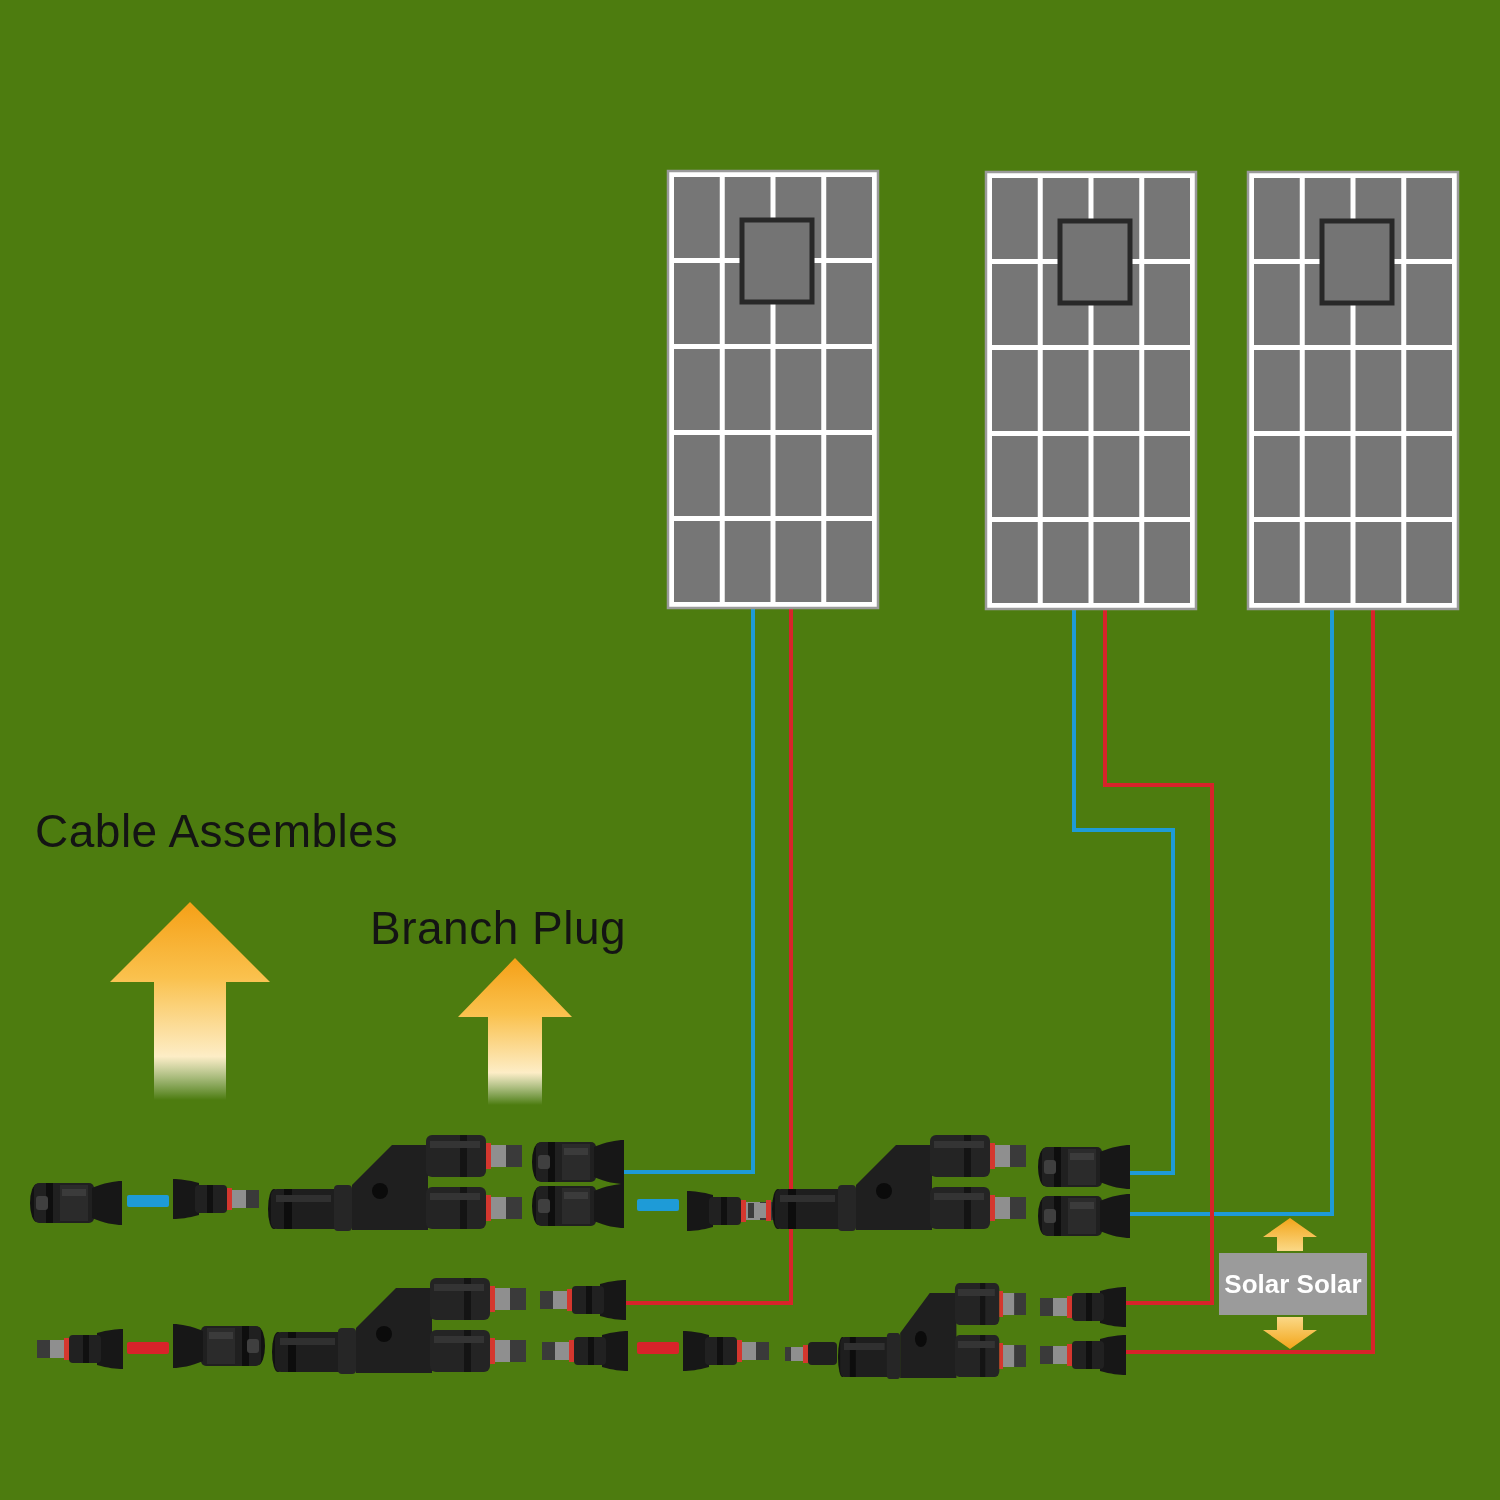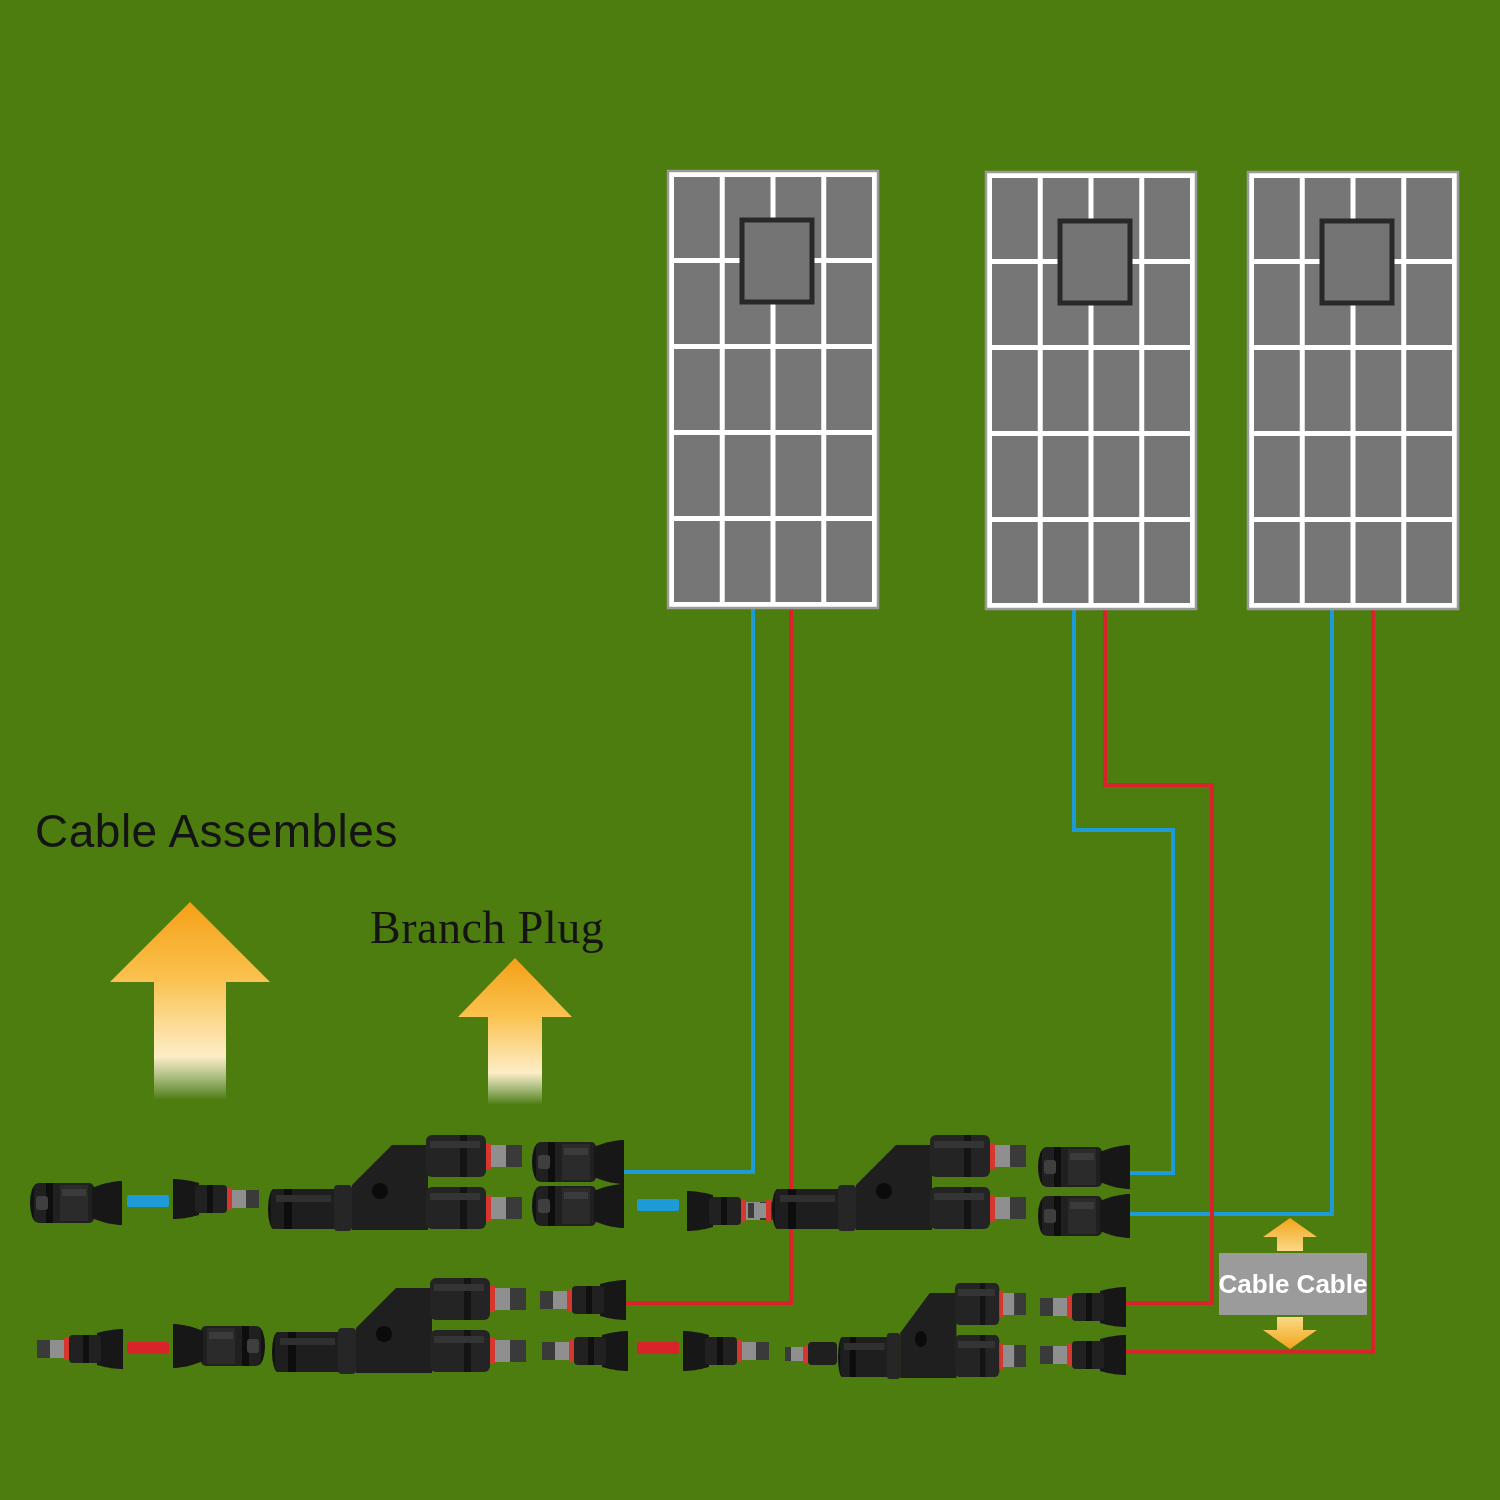--- a/index.html
+++ b/index.html
@@ -1,21 +1,21 @@
 <!DOCTYPE html>
 <html><head>
 <meta charset="utf-8">
 <style>
   html,body{margin:0;padding:0;background:#fff;}
   .stage{position:relative;width:1500px;height:1500px;background:#4d7c0f;overflow:hidden;
          font-family:"Liberation Sans",sans-serif;}
   .stage svg{position:absolute;left:0;top:0;}
   .label{position:absolute;color:#141414;font-size:46px;white-space:nowrap;letter-spacing:0.5px;}
   .label-cable{left:35px;top:804px;}
-  .label-branch{left:370px;top:901px;font-family:Liberation Serif, serif;}
+  .label-branch{left:370px;top:901px;}
   .solar-cable-box{position:absolute;left:1219px;top:1253px;width:148px;height:62px;
       display:flex;align-items:center;justify-content:center;
       font-size:26px;font-weight:bold;white-space:nowrap;}
 </style>
 </head>
 <body>
 
 <div class="stage">
 
 <svg width="1500" height="1500" viewBox="0 0 1500 1500">
@@ -211,15 +211,15 @@
     <use href="#maleR" transform="translate(683,1331)"></use>
     <use href="#pinSmall" transform="translate(785,1342)"></use>
     <use href="#ybranch" transform="translate(838,1281) scale(0.74,1)"></use>
     <use href="#maleR" transform="translate(1126,1287) scale(-1,1)"></use>
     <use href="#maleR" transform="translate(1126,1335) scale(-1,1)"></use>
   </g>
 </svg>
 
 <div class="label label-cable">Cable Assembles</div>
 <div class="label label-branch">Branch Plug</div>
-<div class="solar-cable-box" style="background: rgb(155, 155, 155); color: rgb(255, 255, 255);">Cable Cable</div>
+<div class="solar-cable-box" style="background: rgb(155, 155, 155); color: rgb(255, 255, 255);">Solar Solar</div>
 
 </div>
 
 </body></html>

